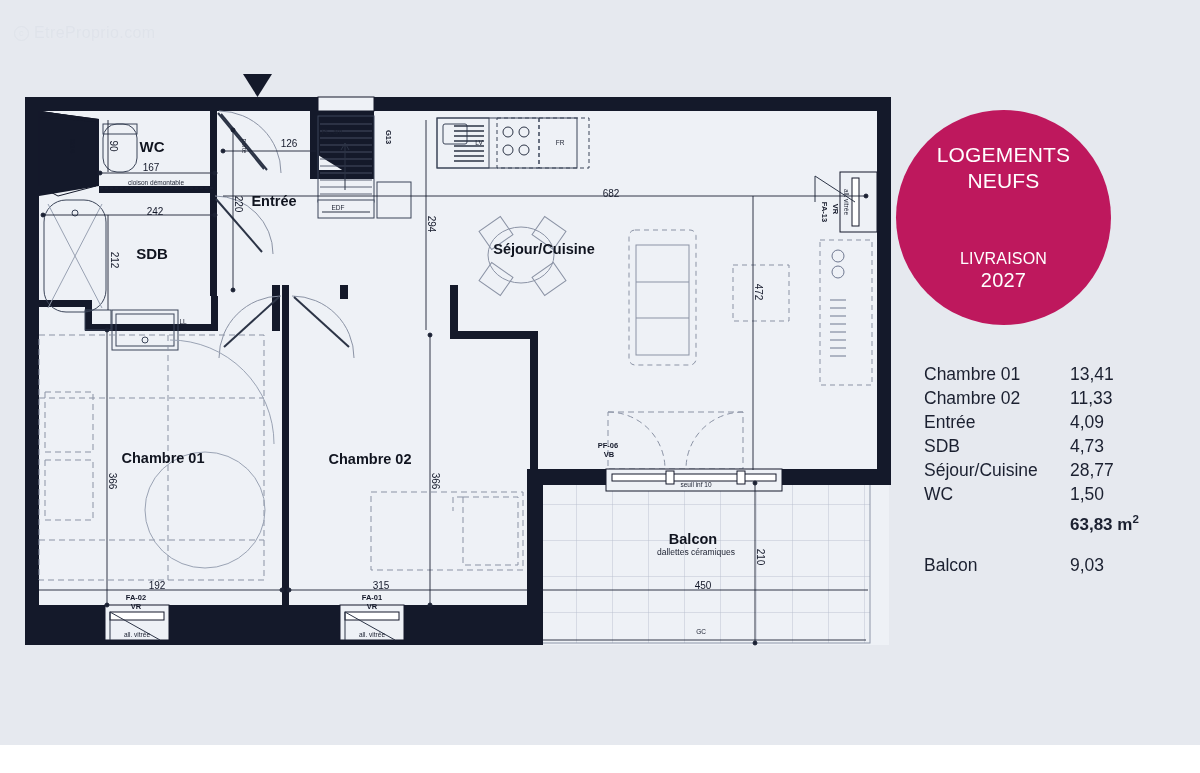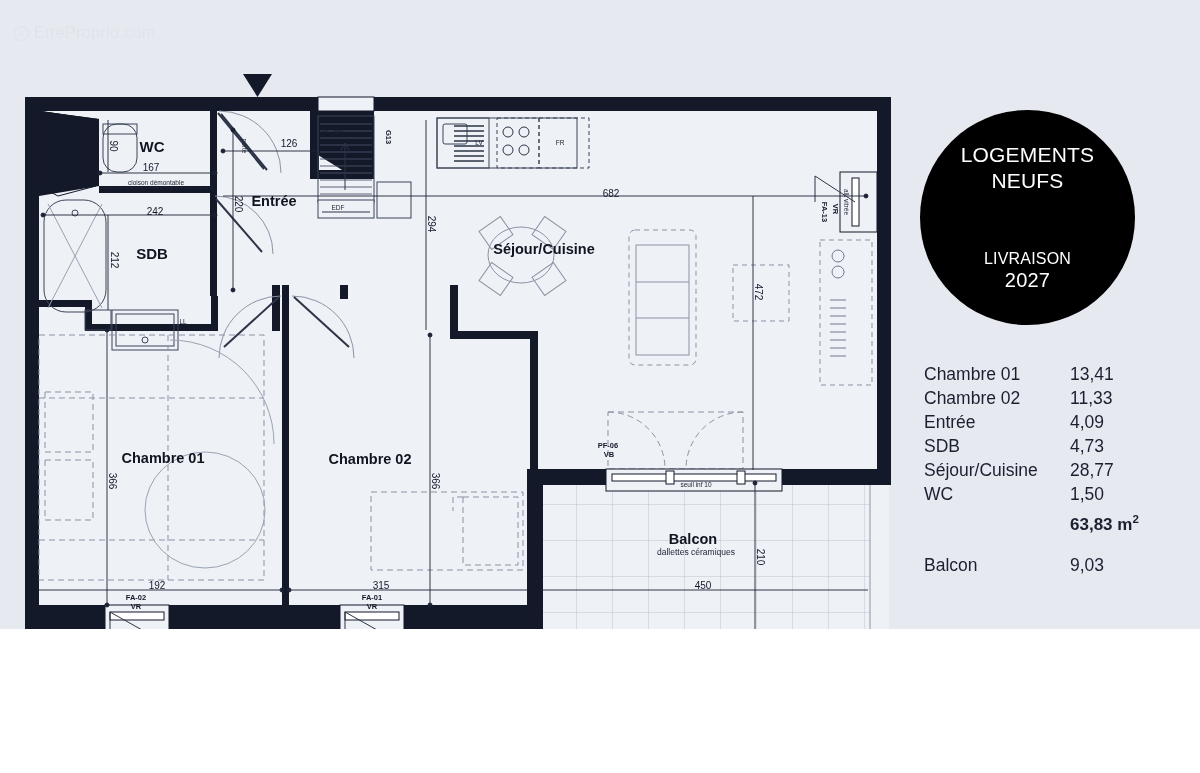--- a/index.html
+++ b/index.html
@@ -7,21 +7,21 @@
     margin: 0;
     padding: 0;
     background: #ffffff;
   }
   body {
     font-family: "Liberation Sans", sans-serif;
   }
   #page {
     position: relative;
     width: 1200px;
-    height: 629px;
+    height: 745px;
     background: #e6e9ef;
     overflow: hidden;
   }
   #plan-svg {
     position: absolute;
     left: 0; top: 0;
     width: 1200px;
     height: 773px;
   }
   
@@ -43,26 +43,26 @@
     width: 13px; height: 13px;
     border: 1.2px solid #dfe3ea;
     border-radius: 50%;
     font-size: 9px;
     line-height: 12px;
     text-align: center;
   }
   
   #badge {
     position: absolute;
-    left: 920px;
+    left: 896px;
     top: 110px;
     width: 215px;
     height: 215px;
     border-radius: 50%;
-    background: #000000;
+    background: #be185d;
     color: #ffffff;
     display: flex;
     flex-direction: column;
     align-items: center;
     justify-content: center;
     text-align: center;
     line-height: 1.22;
   }
   #badge .badge-l1 { font-size: 21px; letter-spacing: .2px; }
   #badge .badge-l2 { font-size: 21px; letter-spacing: .2px; }

